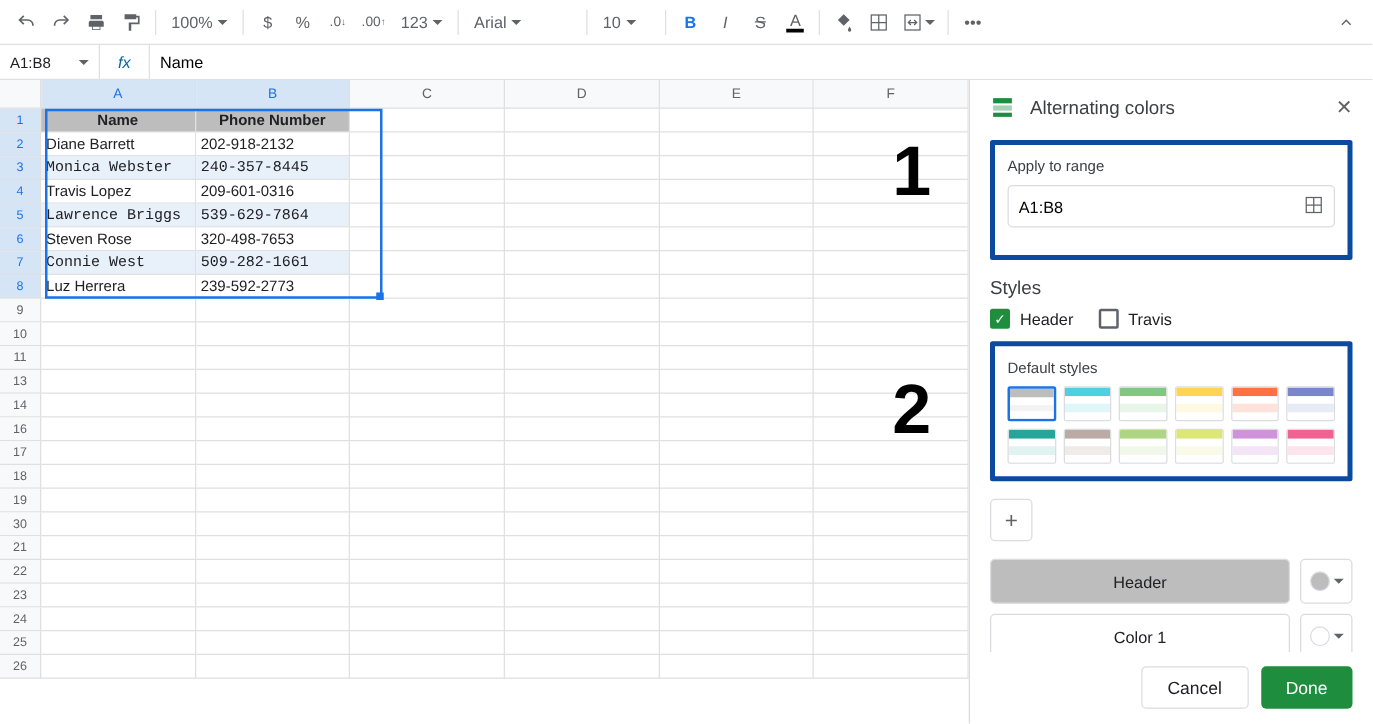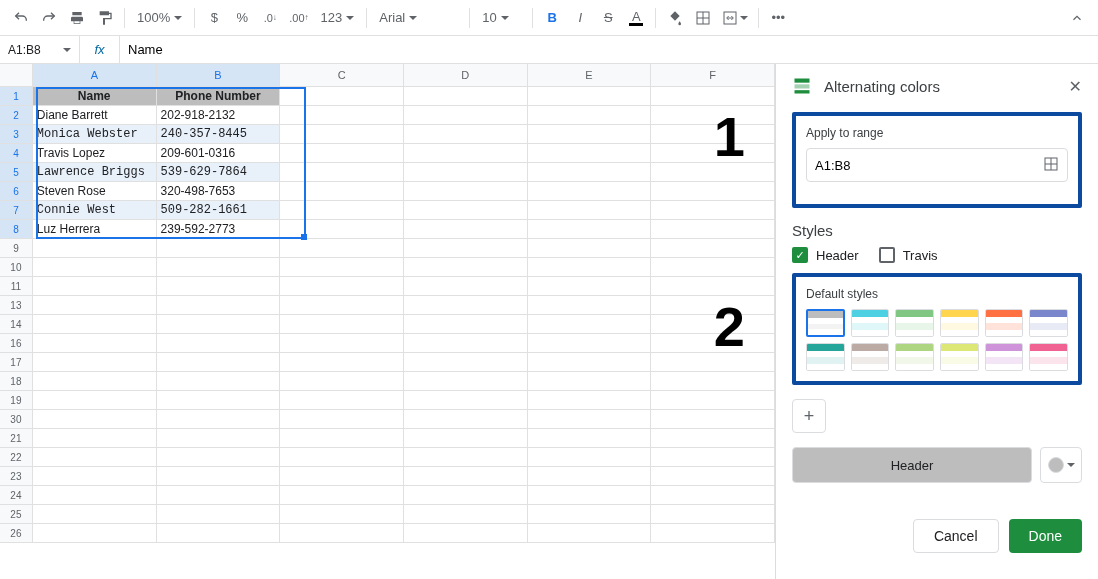--- a/index.html
+++ b/index.html
@@ -833,20 +833,27 @@
 
       <div class="add-btn">+</div>
 
       <div class="color-row">
         <div class="color-label hdr">Header</div>
         <div class="color-dot-box">
             <div class="dot" style="background:#bdbdbd"></div>
             <div class="caret"></div>
           </div>
       </div>
+      <div class="color-row">
+        <div class="color-label">Color 1</div>
+        <div class="color-dot-box">
+            <div class="dot" style="background:#fff"></div>
+            <div class="caret"></div>
+          </div>
+      </div>
 
     </div>
     <div class="footer-btns">
       <div class="btn">Cancel</div>
       <div class="btn primary">Done</div>
     </div>
   </div>
 </div>
 
 </body></html>

